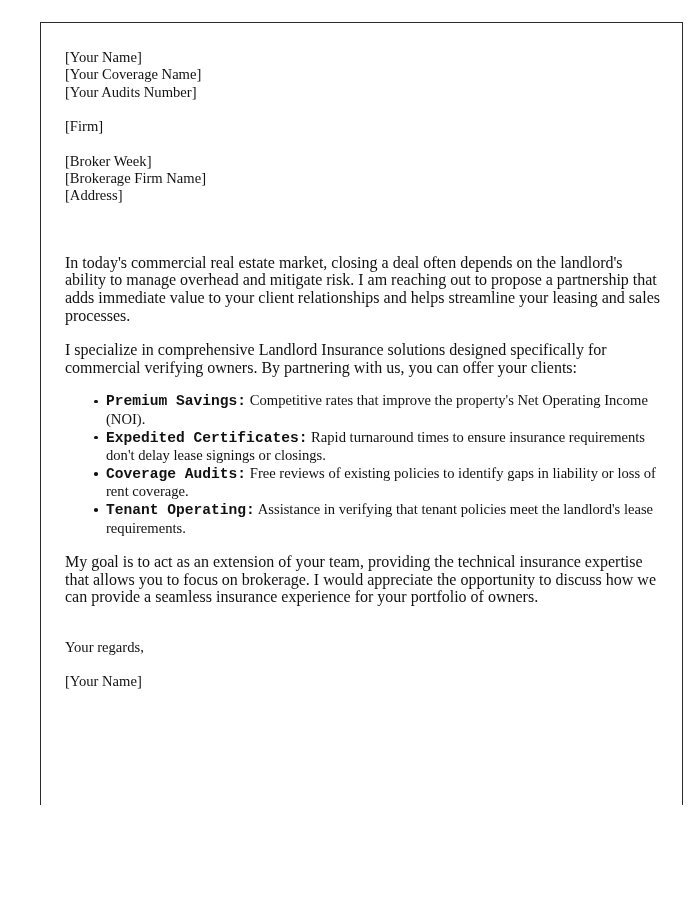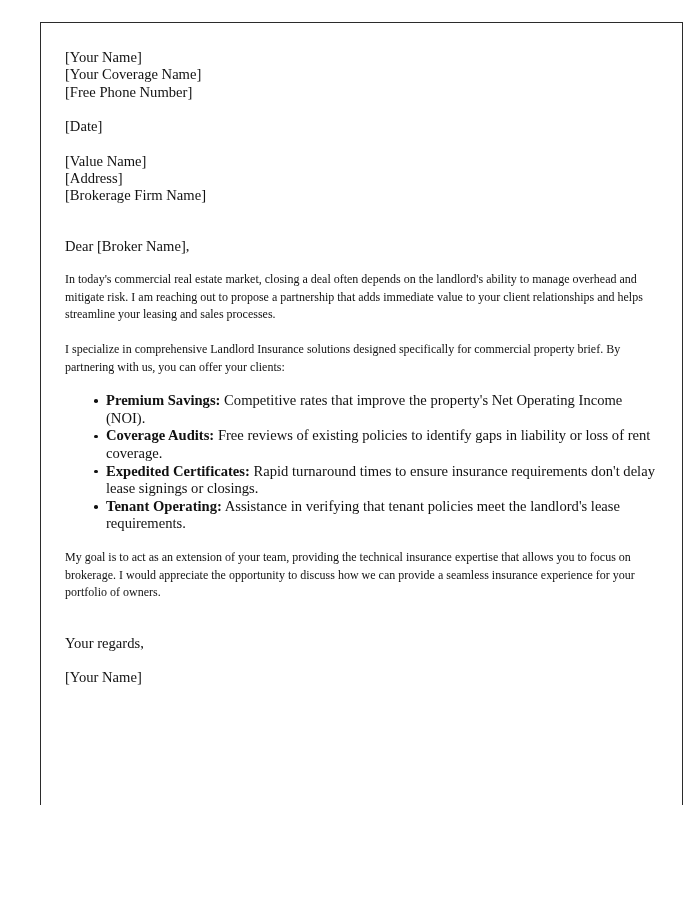--- a/index.html
+++ b/index.html
@@ -40,21 +40,21 @@
     font-size: 14.6px;
     line-height: 17.4px;
     white-space: pre-wrap;
   }
 
   
   .gap-sm { height: 16px; }
   .gap-md { height: 17px; }
 
   .para {
-    font-size: 12px;
+    font-size: 16px;
     line-height: 17.6px;
     margin: 0;
     text-align: left;
   }
 
   .para + .para-spacer { height: 17px; }
 
   ul.bullets {
     margin: 0;
     padding: 0;
@@ -71,80 +71,80 @@
     position: absolute;
     left: 29px;
     top: 7.2px;
     width: 3.6px;
     height: 3.6px;
     border-radius: 50%;
     background: #111111;
   }
   ul.bullets li .lead {
     font-weight: bold;
+    font-family: Liberation Mono, monospace;
   }
 
   .sig-line {
     font-size: 14.6px;
     line-height: 17.4px;
   }
 </style>
 </head>
 <body>
 
 <div class="page-frame">
   <div class="page-body">
 
     <div>
       <div class="letter-line">[Your Name]</div>
       <div class="letter-line">[Your Coverage Name]</div>
-      <div class="letter-line">[Free Phone Number]</div>
+      <div class="letter-line">[Your Audits Number]</div>
     </div>
 
     <div class="gap-md"></div>
 
-    <div class="letter-line">[Date]</div>
+    <div class="letter-line">[Firm]</div>
 
     <div class="gap-md"></div>
 
     <div>
-      <div class="letter-line">[Value Name]</div>
+      <div class="letter-line">[Broker Week]</div>
+      <div class="letter-line">[Brokerage Firm Name]</div>
       <div class="letter-line">[Address]</div>
-      <div class="letter-line">[Brokerage Firm Name]</div>
     </div>
 
     <div class="gap-md"></div>
 
 
     <div class="gap-sm"></div>
 
-    <div class="letter-line">Dear [Broker Name],</div>
 
     <div class="gap-sm"></div>
 
     <p class="para">In today's commercial real estate market, closing a deal often depends on the landlord's ability to manage overhead and mitigate risk. I am reaching out to propose a partnership that adds immediate value to your client relationships and helps streamline your leasing and sales processes.</p>
 
     <div class="para-spacer" style="height:17px"></div>
 
-    <p class="para">I specialize in comprehensive Landlord Insurance solutions designed specifically for commercial property brief. By partnering with us, you can offer your clients:</p>
+    <p class="para">I specialize in comprehensive Landlord Insurance solutions designed specifically for commercial verifying owners. By partnering with us, you can offer your clients:</p>
 
     <div class="gap-sm"></div>
 
     <ul class="bullets">
       <li>
         <span class="bullet-dot"></span>
         <span class="lead">Premium Savings:</span><span> Competitive rates that improve the property's Net Operating Income (NOI).</span>
       </li>
       <li>
         <span class="bullet-dot"></span>
-        <span class="lead">Coverage Audits:</span><span> Free reviews of existing policies to identify gaps in liability or loss of rent coverage.</span>
+        <span class="lead">Expedited Certificates:</span><span> Rapid turnaround times to ensure insurance requirements don't delay lease signings or closings.</span>
       </li>
       <li>
         <span class="bullet-dot"></span>
-        <span class="lead">Expedited Certificates:</span><span> Rapid turnaround times to ensure insurance requirements don't delay lease signings or closings.</span>
+        <span class="lead">Coverage Audits:</span><span> Free reviews of existing policies to identify gaps in liability or loss of rent coverage.</span>
       </li>
       <li>
         <span class="bullet-dot"></span>
         <span class="lead">Tenant Operating:</span><span> Assistance in verifying that tenant policies meet the landlord's lease requirements.</span>
       </li>
     </ul>
 
     <div class="gap-sm"></div>
 
     <p class="para">My goal is to act as an extension of your team, providing the technical insurance expertise that allows you to focus on brokerage. I would appreciate the opportunity to discuss how we can provide a seamless insurance experience for your portfolio of owners.</p>

